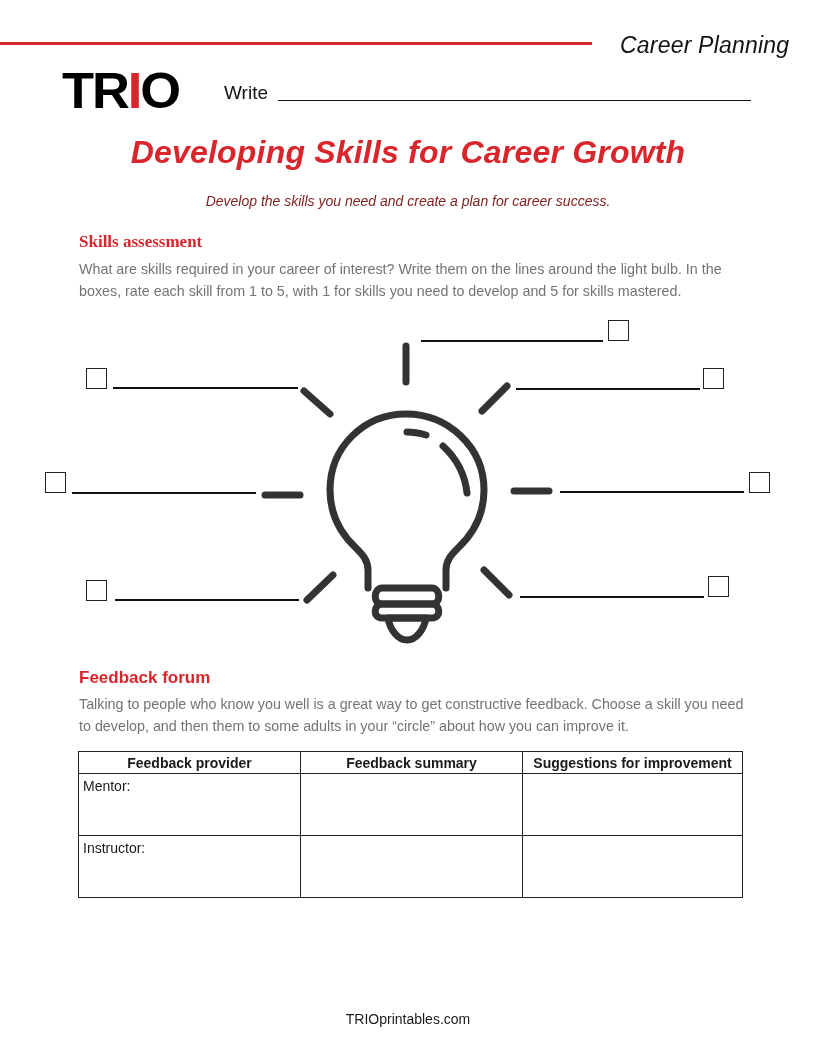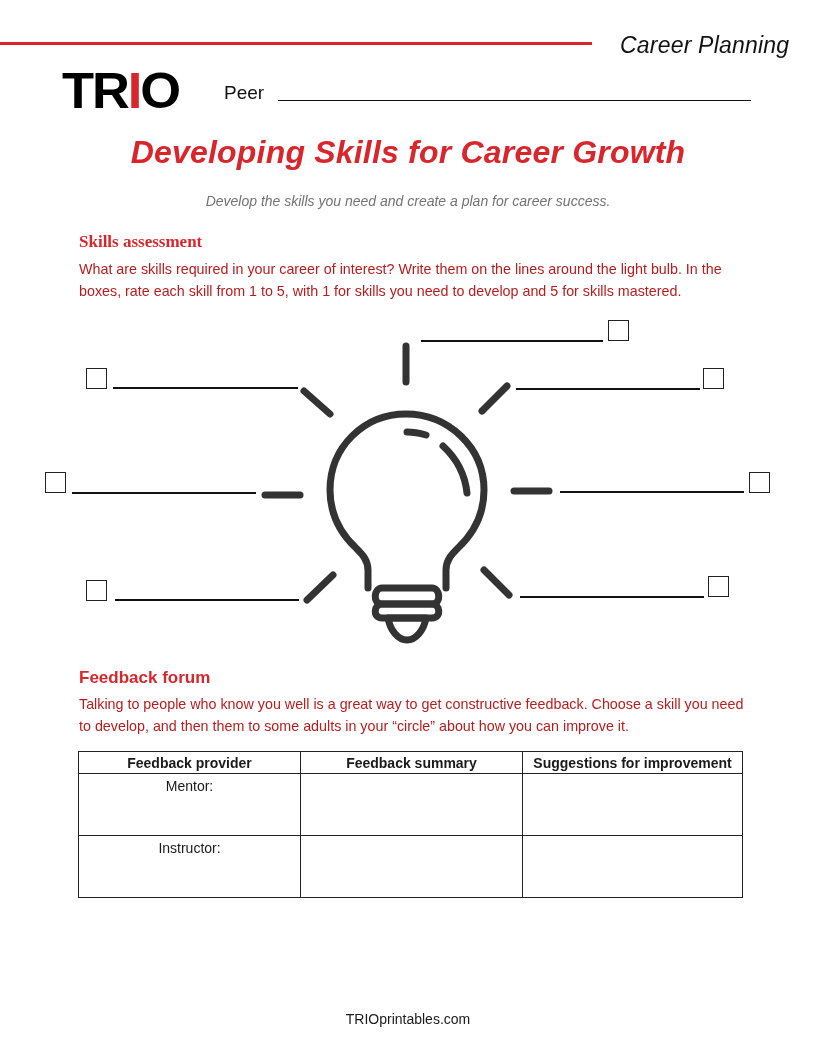--- a/index.html
+++ b/index.html
@@ -5,41 +5,41 @@
   html, body { margin: 0; padding: 0; background: #ffffff; }
   body { width: 816px; height: 1056px; position: relative; overflow: hidden; font-family: "Liberation Sans", sans-serif; color: #1a1a1a; }
   .abs { position: absolute; }
   .top-rule { left: 0; top: 42px; width: 592px; height: 3px; background: #d9262c; }
   .category { left: 620px; top: 32px; font-size: 23px; font-style: italic; color: #111; letter-spacing: 0.2px; }
   .logo { left: 62px; top: 66px; font-size: 50px; font-weight: bold; letter-spacing: -2px; line-height: 50px; color: #000; font-family: "Liberation Sans", sans-serif; transform: scaleX(1.05); transform-origin: left; }
   .logo .red { color: #d9262c; }
   .name-label { left: 224px; top: 82px; font-size: 19px; color: #111; }
   .name-line { left: 278px; top: 100px; width: 473px; height: 0; border-bottom: 1.5px solid #111; }
   .title { left: 0; width: 816px; top: 134px; text-align: center; font-size: 32px; font-weight: bold; color: #d9262c; letter-spacing: 0.2px; font-style: italic; }
-  .subtitle { left: 0; width: 816px; top: 193px; text-align: center; font-size: 14px; font-style: italic; color: #737373; }
+  .subtitle { left: 0; width: 816px; top: 193px; text-align: center; font-size: 14px; font-style: italic; color: #7f1d1d; }
   .section-heading { left: 79px; font-size: 17px; font-weight: bold; color: #d9262c; }
-  .body-text { left: 79px; width: 665px; font-size: 14.3px; line-height: 22px; color: #b91c1c; }
+  .body-text { left: 79px; width: 665px; font-size: 14.3px; line-height: 22px; color: #737373; }
   .rating-box { width: 21px; height: 21px; border: 1.2px solid #222; box-sizing: border-box; background: #fff; }
   .write-line { height: 0; border-bottom: 2.5px solid #111; }
   .bulb { left: 256px; top: 336px; width: 300px; height: 316px; }
   table.feedback { position: absolute; left: 78px; top: 751px; width: 665px; border-collapse: collapse; font-size: 14px; border-radius: 20px; }
   table.feedback th { border: 1.3px solid #222; font-weight: bold; height: 21px; padding: 0; text-align: center; font-size: 14px; }
-  table.feedback td { border: 1.3px solid #222; height: 53px; vertical-align: top; padding: 4px 4px; font-size: 14px; text-align: center; }
+  table.feedback td { border: 1.3px solid #222; height: 53px; vertical-align: top; padding: 4px 4px; font-size: 14px; }
   table.feedback td.c2, table.feedback th.c2 { border-left-color: #777; }
   .footer { left: 0; width: 816px; top: 1011px; text-align: center; font-size: 14px; color: #1a1a1a; }
 </style>
 </head>
 <body>
 
 <div class="abs top-rule"></div>
 <div class="abs category">Career Planning</div>
 
 <div class="abs logo"><span>TR</span><span class="red">I</span><span>O</span></div>
 
-<div class="abs name-label">Peer</div>
+<div class="abs name-label">Write</div>
 <div class="abs name-line"></div>
 
 <div class="abs title">Developing Skills for Career Growth</div>
 <div class="abs subtitle">Develop the skills you need and create a plan for career success.</div>
 
 <div class="abs section-heading" style="top:232px;font-family:Liberation Serif, serif;">Skills assessment</div>
 <div class="abs body-text" style="top:258px;">What are skills required in your career of interest? Write them on the lines around the light bulb. In the boxes, rate each skill from 1 to 5, with 1 for skills you need to develop and 5 for skills mastered.</div>
 
 <div class="abs write-line" style="left:421px; top:340px; width:182px;"></div>
 <div class="abs rating-box" style="left:608px; top:320px;"></div>

